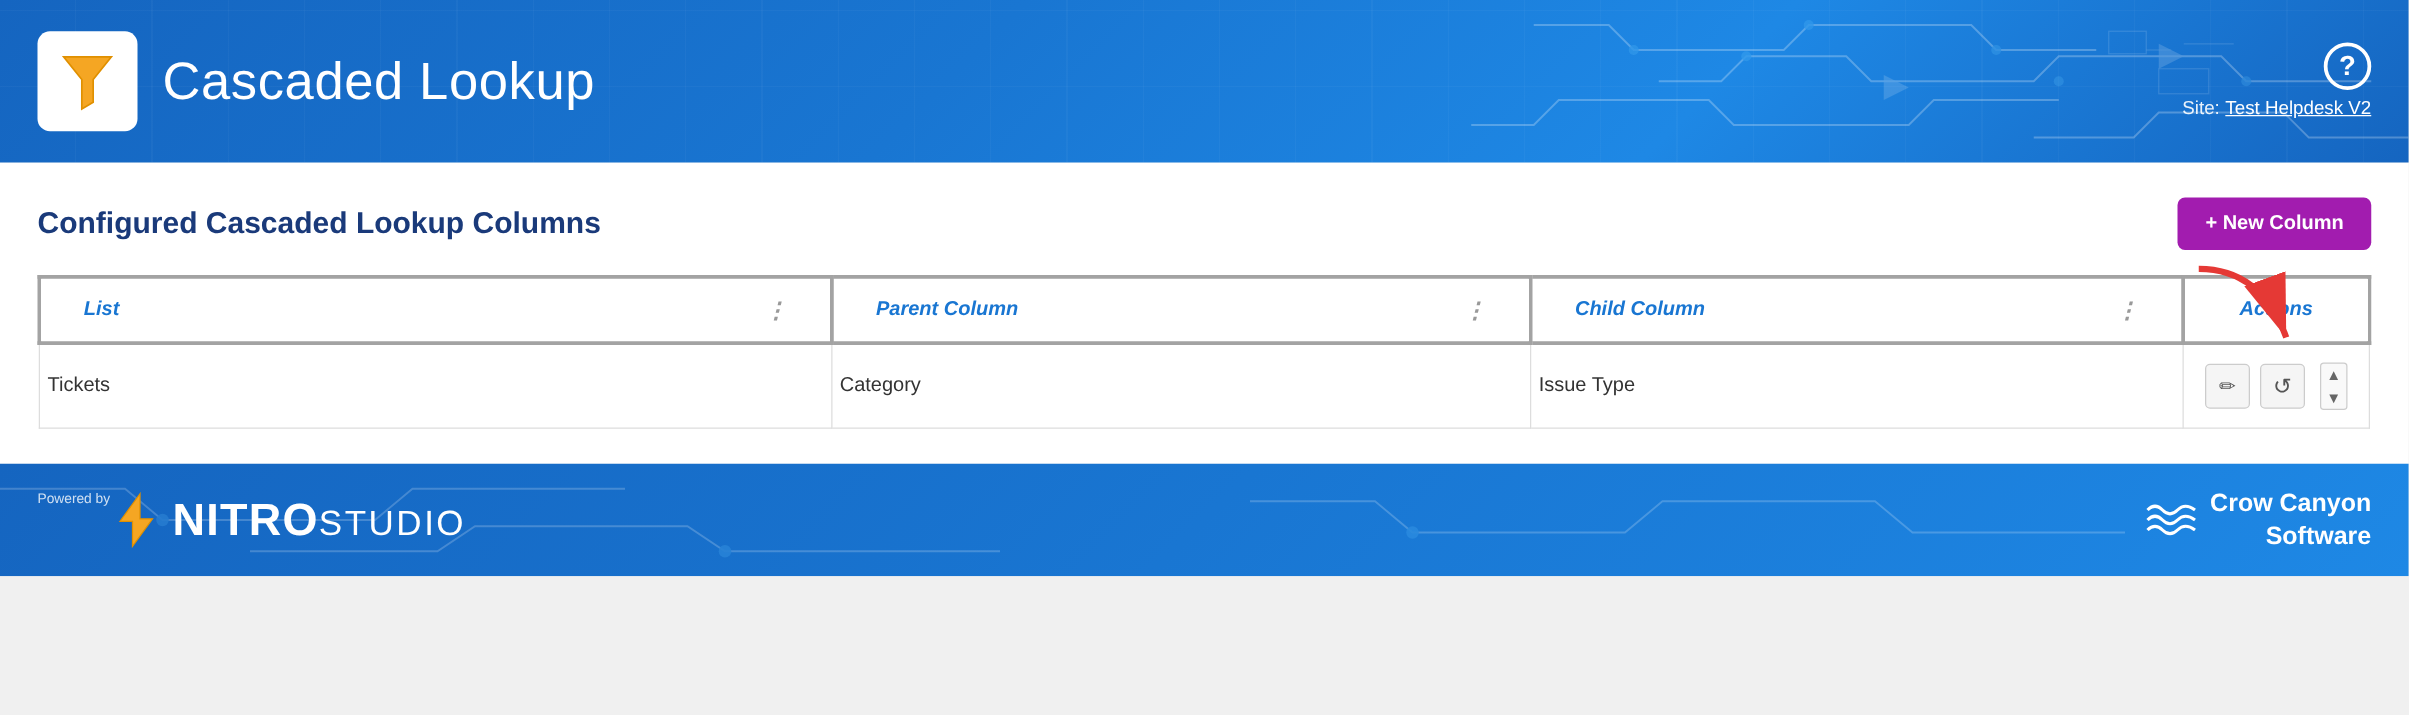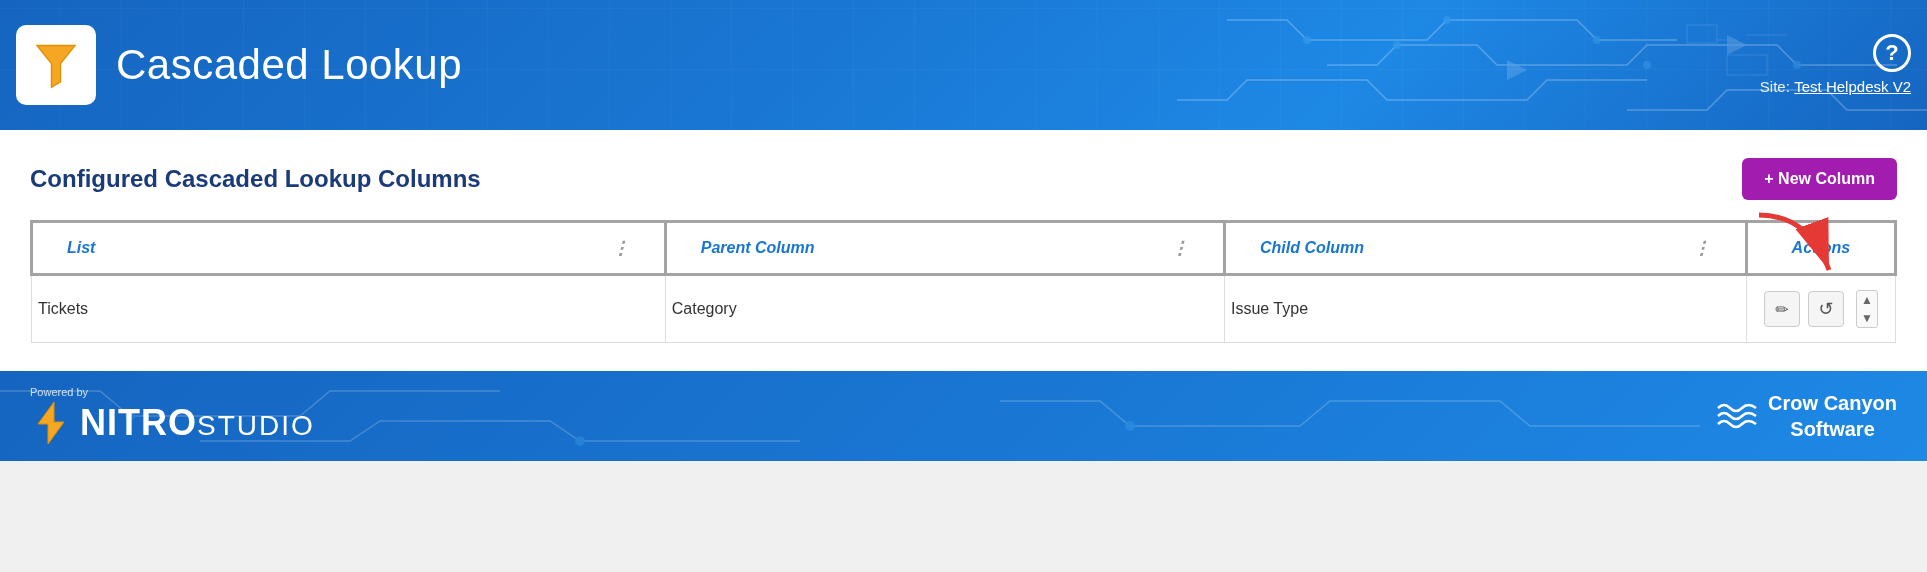--- a/index.html
+++ b/index.html
@@ -1,21 +1,21 @@
 <!DOCTYPE html>
 <html><head>
   <meta charset="utf-8">
   <style>
     * { margin: 0; padding: 0; box-sizing: border-box; }
     body { font-family: 'Segoe UI', Arial, sans-serif; width: 1927px; background: #f0f0f0; }
 
     
     .header {
       background: linear-gradient(135deg, #1565c0 0%, #1976d2 40%, #1e88e5 70%, #1565c0 100%);
-      padding: 18px 16px;
+      padding: 18px 30px;
       display: flex;
       align-items: center;
       justify-content: space-between;
       position: relative;
       min-height: 130px;
       overflow: hidden;
     }
     .header-bg {
       position: absolute; inset: 0;
       background:
@@ -349,21 +349,21 @@
     <polyline points="0,20 100,20 130,45 300,45 330,20 500,20" fill="none" stroke="white" stroke-width="1.5"></polyline>
     <polyline points="200,70 350,70 380,50 550,50 580,70 800,70" fill="none" stroke="white" stroke-width="1.5"></polyline>
     <polyline points="1000,30 1100,30 1130,55 1300,55 1330,30 1500,30 1530,55 1700,55" fill="none" stroke="white" stroke-width="1.5"></polyline>
     <circle cx="130" cy="45" r="5" fill="rgba(100,200,255,0.9)"></circle>
     <circle cx="580" cy="70" r="5" fill="rgba(100,200,255,0.9)"></circle>
     <circle cx="1130" cy="55" r="5" fill="rgba(100,200,255,0.9)"></circle>
   </svg>
 
   <div class="nitro-logo">
 
-    <div style="display:flex;flex-direction:column;align-items:flex-start;z-index:1">
+    <div style="display:flex;flex-direction:row;align-items:flex-start;z-index:1">
       <span class="powered-by">Powered by</span>
       <div style="display:flex;align-items:center;gap:8px">
         <svg width="42" height="46" viewBox="0 0 42 46">
           <polygon points="24,2 8,24 18,24 18,44 34,22 24,22" fill="#f5a623" stroke="#e09000" stroke-width="1"></polygon>
         </svg>
         <div class="nitro-text">
           <span class="nitro-bold">NITRO</span>
           <span class="studio-text"> STUDIO</span>
         </div>
       </div>
@@ -371,18 +371,18 @@
   </div>
 
   <div class="crow-canyon">
     <div class="cc-wave">
       <svg width="42" height="32" viewBox="0 0 42 32">
         <path d="M2,8 Q8,2 14,8 Q20,14 26,8 Q32,2 40,8" fill="none" stroke="white" stroke-width="2.5"></path>
         <path d="M2,16 Q8,10 14,16 Q20,22 26,16 Q32,10 40,16" fill="none" stroke="white" stroke-width="2.5"></path>
         <path d="M2,24 Q8,18 14,24 Q20,30 26,24 Q32,18 40,24" fill="none" stroke="white" stroke-width="2.5"></path>
       </svg>
     </div>
-    <div style="text-align:center">
+    <div style="text-align:right">
       <div>Crow Canyon</div>
       <div>Software</div>
     </div>
   </div>
 </footer>
 
 </body></html>

